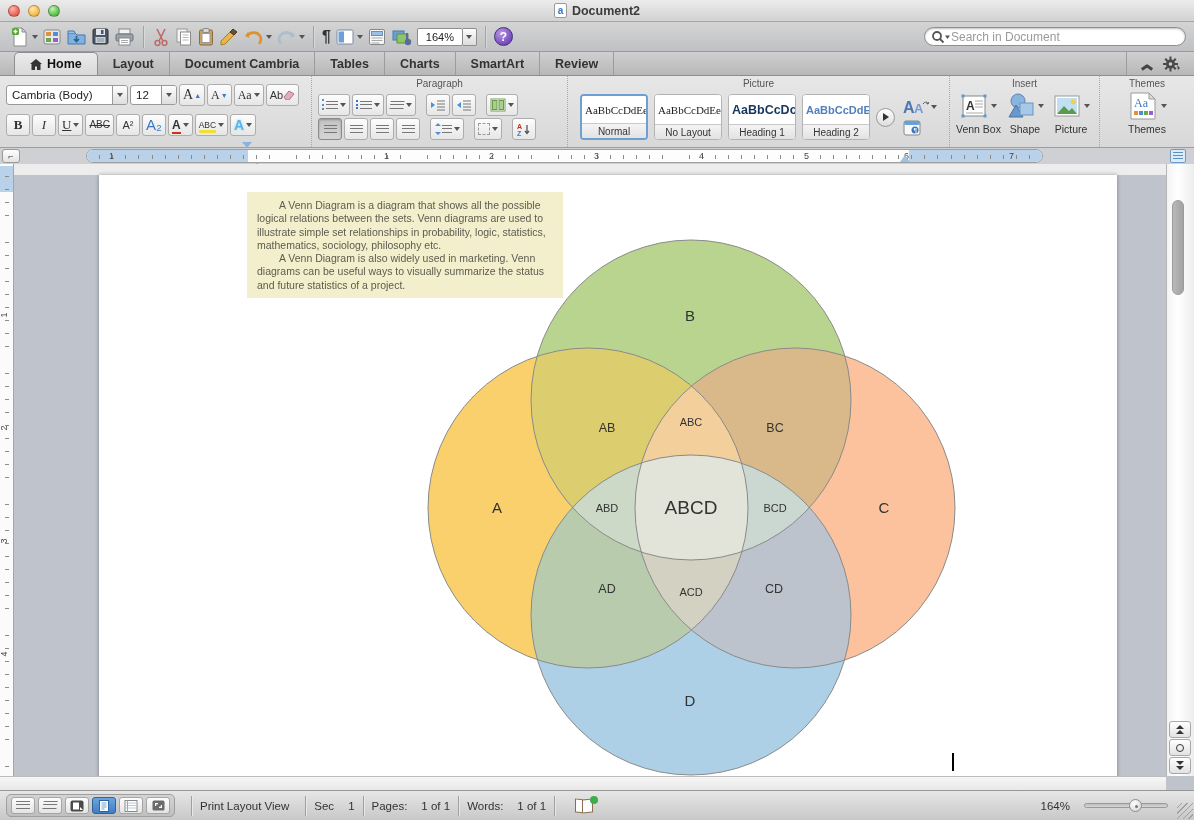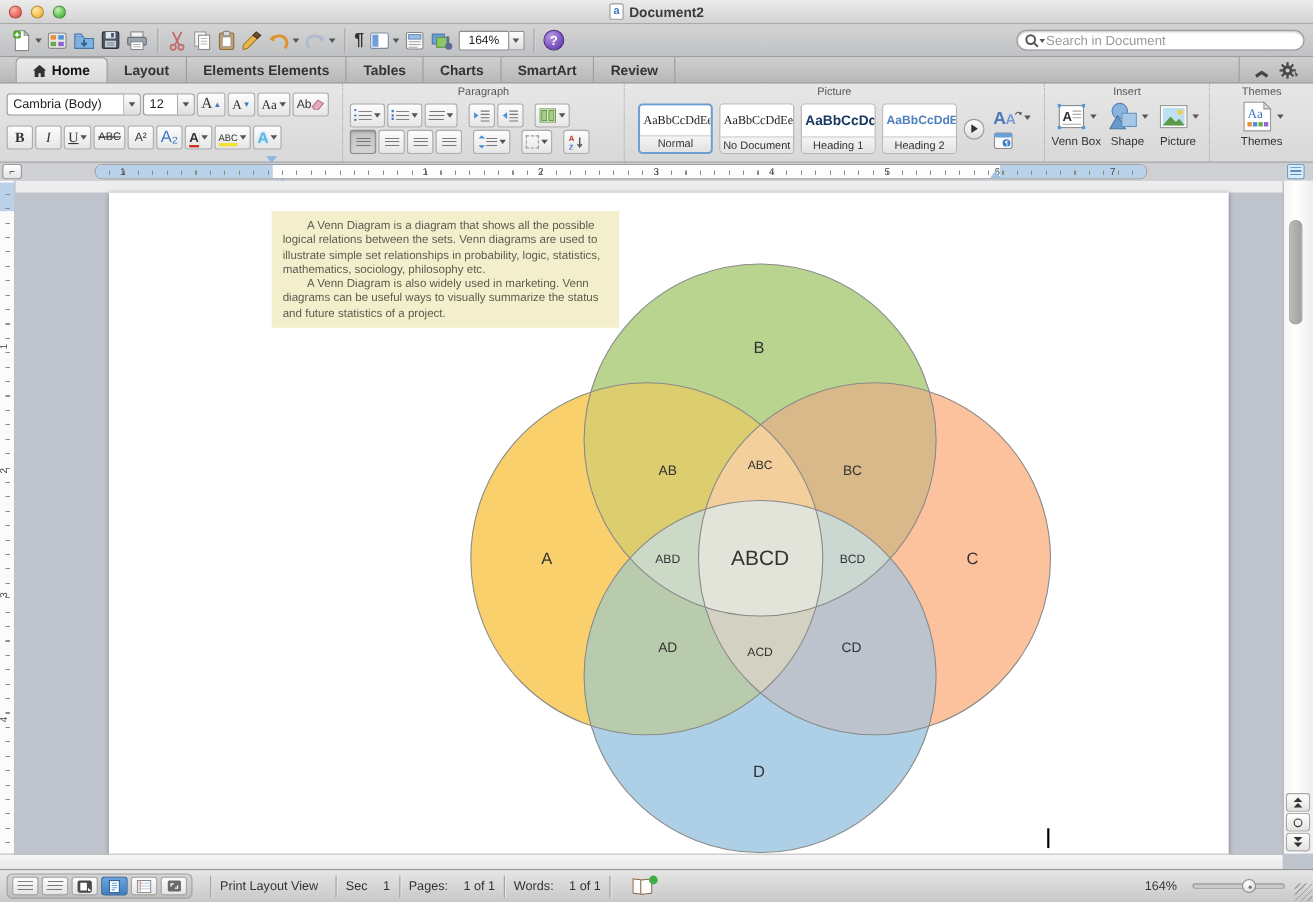--- a/index.html
+++ b/index.html
@@ -264,21 +264,21 @@
 </div>
 
 <div class="tabbar">
   <span class="tab selected first">
     <svg width="12" height="11" viewBox="0 0 12 11">
         <path d="M6 0L0 5h1.5v6h3.5V7.5h2V11h3.5V5H12z" fill="#333"></path>
       </svg>
     <span>Home</span>
   </span>
   <span class="tab">Layout</span>
-  <span class="tab">Elements Elements</span>
+  <span class="tab">Document Cambria</span>
   <span class="tab">Tables</span>
   <span class="tab">Charts</span>
   <span class="tab">SmartArt</span>
   <span class="tab">Review</span>
   <span class="tab-right">
     <span class="chev"></span>
     <svg width="17" height="16" viewBox="0 0 17 16">
         <g fill="#4a4a4a">
           <circle cx="7.5" cy="8" r="4.5"></circle>
           <rect x="6.5" y="0.5" width="2" height="15"></rect>
@@ -449,21 +449,21 @@
   <div class="rgroup" style="width:382px">
     <div class="glabel">Picture</div>
     <div class="gbody">
       <div class="rrow" style="gap:6px;justify-content:center;align-items:center;height:100%">
         <span class="stylecard selected">
           <span class="prev" style="font-family:'Liberation Serif',serif;color:#222">AaBbCcDdEe</span>
           <span class="nm">Normal</span>
         </span>
         <span class="stylecard">
           <span class="prev" style="font-family:'Liberation Serif',serif;color:#222">AaBbCcDdEe</span>
-          <span class="nm">No Document</span>
+          <span class="nm">No Layout</span>
         </span>
         <span class="stylecard">
           <span class="prev" style="font-weight:bold;font-size:12.5px;color:#17365D">AaBbCcDc</span>
           <span class="nm">Heading 1</span>
         </span>
         <span class="stylecard">
           <span class="prev" style="font-weight:bold;font-size:11px;color:#4F81BD">AaBbCcDdEe</span>
           <span class="nm">Heading 2</span>
         </span>
         <span class="circlebtn">

